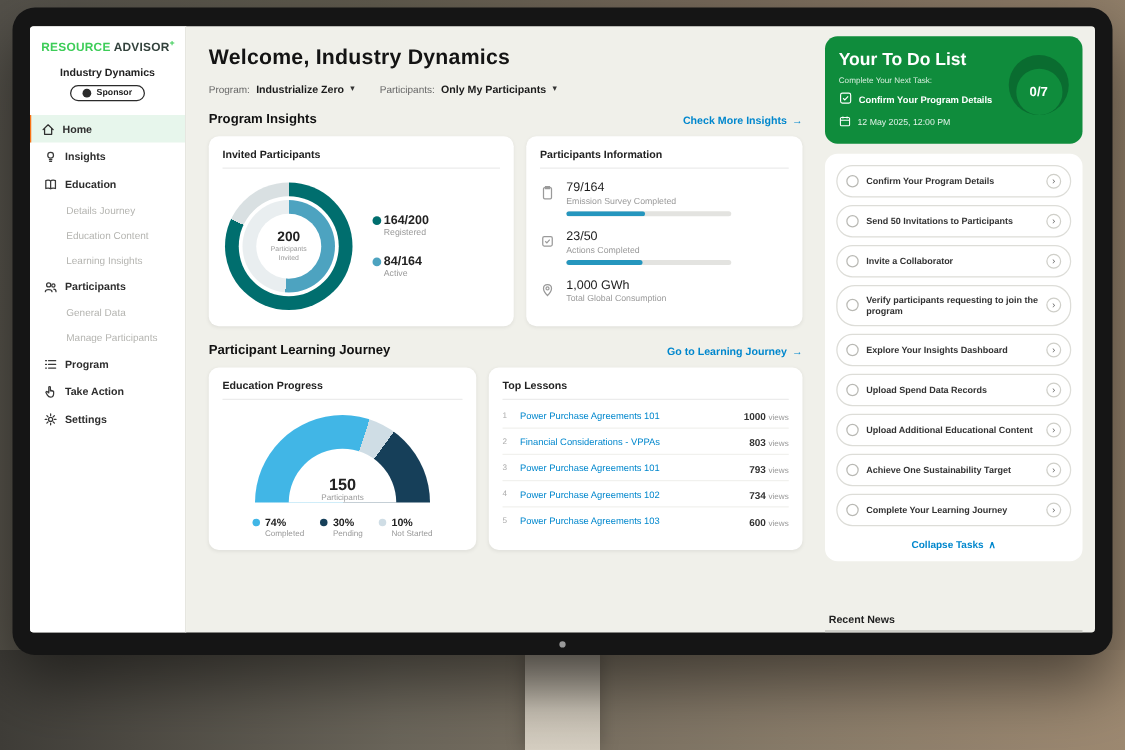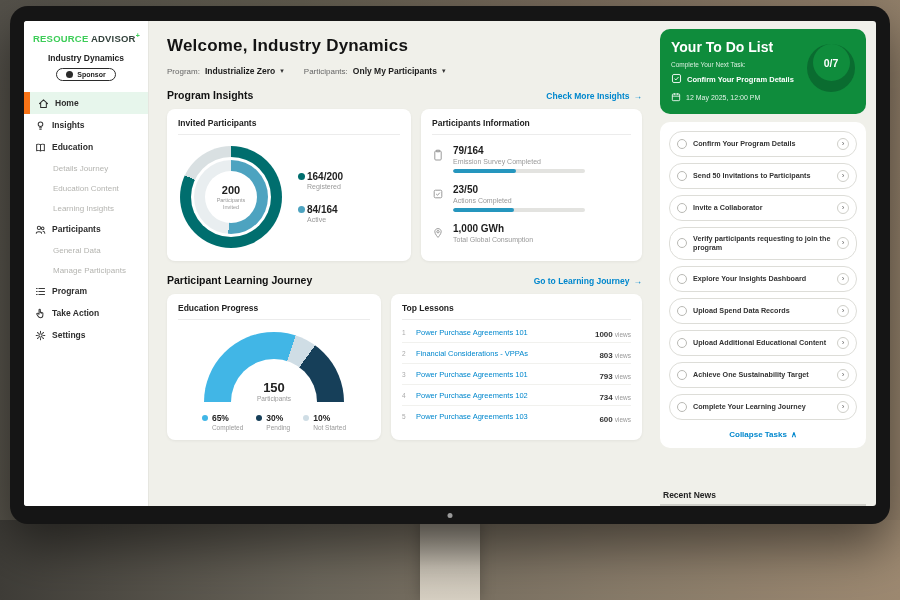--- a/index.html
+++ b/index.html
@@ -21,21 +21,21 @@
   .logo .g{color:#3dcd58}.logo .d{color:#33423c}.logo .plus{color:#3dcd58;font-size:7px;vertical-align:super}
   .org{margin-top:9px;text-align:center;font-size:8.5px;font-weight:bold;color:#222}
   .sponsor{margin:5px auto 0;width:max-content;display:flex;align-items:center;gap:4px;border:1px solid #2b2b2b;
     border-radius:999px;padding:2px 9px;font-size:7px;font-weight:bold;color:#222;cursor:pointer}
   .sponsor-ic{width:7px;height:7px;border-radius:50%;background:#2b2b2b}
   .nav{margin-top:11px}
   .nav-item{display:flex;align-items:center;gap:6px;height:22px;padding-left:10px;cursor:pointer}
   .nav-label{font-size:8.5px;font-weight:bold;color:#2e2e2e}
   .nav-item.sub{padding-left:29px;height:20px}
   .nav-item.sub .nav-label{font-weight:normal;color:#b4b4b0;font-size:8px}
-  .nav-item.active{background:#e7f6ec;border-left:6px solid #f97316;padding-left:7px}
+  .nav-item.active{background:#e7f6ec;border-left:1px solid #f97316;padding-left:7px}
   .nav-icon{width:12px;display:flex;justify-content:center}
   .nav-icon svg{display:block}
 
   
   .main{flex:1;min-width:0;padding:15px 14px 0 18px}
   .welcome{font-size:17px;font-weight:bold;color:#141414;letter-spacing:.2px}
   .filters{display:flex;align-items:center;gap:20px;margin-top:10px}
   .filter{display:flex;align-items:center;gap:5px;cursor:pointer}
   .filter-label{font-size:8px;color:#666}
   .filter-value{font-size:8.5px;font-weight:bold;color:#1c1c1c}
@@ -63,21 +63,21 @@
   .legend-v{display:flex;flex-direction:column;gap:14px}
   .leg-item{display:flex;gap:2px}
   .leg-dot{width:7px;height:7px;border-radius:50%;margin-top:2px;flex-shrink:0}
   .c-reg{background:#006e6e}.c-act{background:#4da3c0}
   .leg-val{font-size:10px;font-weight:bold;color:#222}
   .leg-lab{font-size:7px;color:#999;margin-top:1px}
 
   .info-rows{padding-top:10px;display:flex;flex-direction:column;gap:11px}
   .info-row{display:flex;gap:8px;align-items:flex-start}
   .info-ic{width:13px;padding-top:2px;flex-shrink:0}
-  .info-val{font-size:10px;font-weight:bold;color:#1c1c1c}
+  .info-val{font-size:10px;font-weight:normal;color:#1c1c1c}
   .info-lab{font-size:7px;color:#999;margin-top:2px}
   .bar{width:132px;height:4px;border-radius:2px;background:#e3e3e0;margin-top:4px;position:relative;overflow:hidden}
   .bar-fill{position:absolute;left:0;top:0;bottom:0;border-radius:2px;background:#2596be}
 
   .gauge-wrap{display:flex;flex-direction:column;align-items:center;padding-top:12px}
   .gauge{position:relative;width:140px;height:70px;overflow:hidden}
   .gauge-arc{position:absolute;left:0;top:0;width:140px;height:140px;border-radius:50%}
   .gauge-hole{position:absolute;left:27px;top:27px;width:86px;height:86px;border-radius:50%;background:#fff}
   .gauge-center{position:absolute;left:0;right:0;bottom:0;text-align:center}
   .g-val{font-size:13px;font-weight:bold;color:#222}
@@ -99,21 +99,21 @@
   .l-views-suffix{font-size:6.5px;color:#999;margin-left:2px}
 
   
   .rightpanel{width:220px;flex-shrink:0;padding:8px 10px 0 4px;display:flex;flex-direction:column}
   .todo-card{background:#0f8c3c;border-radius:10px;padding:10px 11px 11px;color:#fff;position:relative}
   .todo-title{font-size:14px;font-weight:bold}
   .todo-sub{font-size:6.5px;color:#d6eedd;margin-top:6px}
   .todo-task{display:flex;gap:5px;align-items:center;margin-top:5px;font-size:7.5px;font-weight:bold;width:142px}
   .todo-due{display:flex;gap:5px;align-items:center;margin-top:6px;font-size:7px;color:#e2f3e8}
   .todo-ring{position:absolute;right:11px;top:15px;width:48px;height:48px;border-radius:50%;background:#0a6c30;
-    display:flex;align-items:flex-start;justify-content:center}
+    display:flex;align-items:flex-end;justify-content:center}
   .todo-ring-in{width:37px;height:37px;border-radius:50%;background:#0f8c3c;display:flex;align-items:center;justify-content:center;
     font-size:10.5px;font-weight:bold;color:#fff}
   .tasks-card{background:#fff;border-radius:10px;margin-top:8px;padding:9px 9px 2px}
   .task{display:flex;align-items:center;gap:6px;border:1px solid #ddddd8;border-radius:15px;padding:6px 7px;margin-bottom:6px;background:#fff;cursor:pointer}
   .task-check{width:10px;height:10px;border:1px solid #b9b9b4;border-radius:50%;flex-shrink:0}
   .task-label{flex:1;font-size:7.2px;font-weight:bold;color:#333;line-height:1.3}
   .task-chev{width:12px;height:12px;border:1px solid #cfcfc9;border-radius:50%;display:flex;align-items:center;justify-content:center;
     font-size:8px;color:#666;flex-shrink:0;line-height:1}
   .collapse{display:flex;justify-content:center;align-items:center;gap:4px;font-size:8px;font-weight:bold;color:#0087cd;padding:4px 0 7px;cursor:pointer}
   .news{margin-top:auto;padding:6px 3px 4px;border-bottom:2px solid #cfcfc9}
@@ -342,21 +342,21 @@
                 <div class="gauge-hole"></div>
                 <div class="gauge-center">
                   <div class="g-val">150</div>
                   <div class="g-lab">Participants</div>
                 </div>
               </div>
               <div class="gauge-legend">
                 <div class="gl-item">
                   <span class="gl-dot gc-1"></span>
                   <span>
-                    <div class="gl-val">65%</div>
+                    <div class="gl-val">74%</div>
                     <div class="gl-lab">Completed</div>
                   </span>
                 </div>
                 <div class="gl-item">
                   <span class="gl-dot gc-2"></span>
                   <span>
                     <div class="gl-val">30%</div>
                     <div class="gl-lab">Pending</div>
                   </span>
                 </div>

